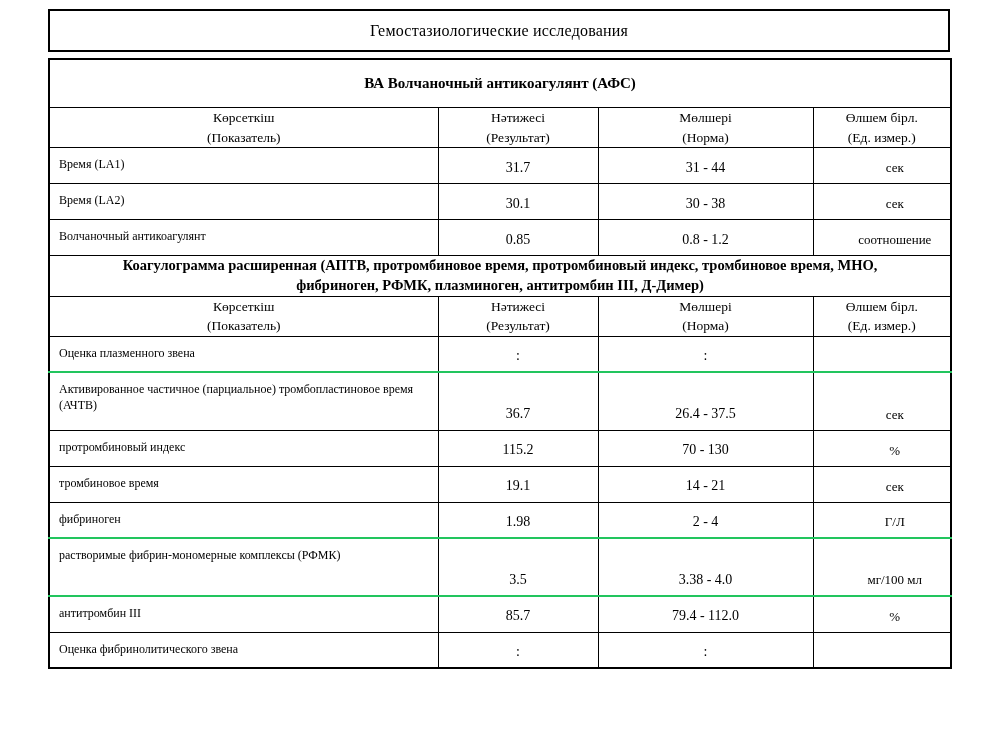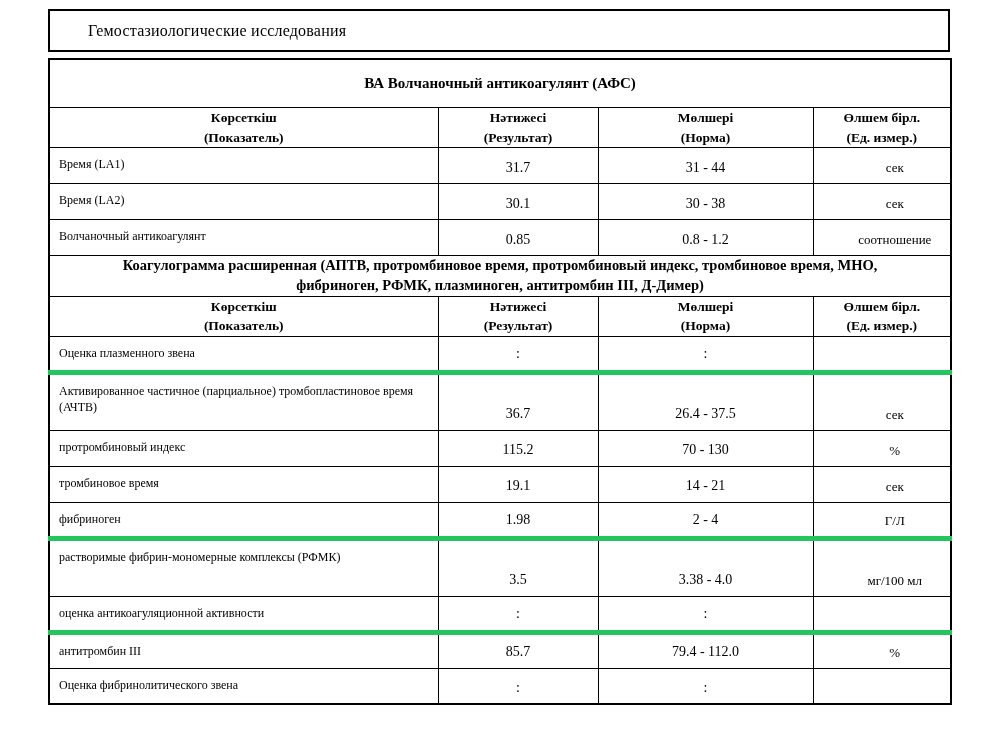--- a/index.html
+++ b/index.html
@@ -27,21 +27,21 @@
   .title-box {
     position: absolute;
     left: 48px;
     top: 9px;
     width: 902px;
     height: 43px;
     border: 2px solid #000;
     box-sizing: border-box;
     display: flex;
     align-items: center;
-    padding-left: 38px;
+    justify-content: center;
   }
   .title-text {
     font-size: 16px;
     font-weight: normal;
     letter-spacing: 0.2px;
     line-height: 1.1;
   }
 
   
   .table-wrap {
@@ -83,21 +83,21 @@
     font-size: 15px;
   }
   .sec-head .sec-line {
     display: block;
   }
 
   
   .col-head td {
     border-bottom: 2px solid #000;
     text-align: center;
-    font-weight: bold;
+    font-weight: normal;
     font-size: 13.5px;
     line-height: 1.45;
     padding: 7px 4px 8px 4px;
     vertical-align: middle;
   }
   .col-head .kz { display: block; }
   .col-head .ru { display: block; }
 
   
   tr.data-row td {
@@ -124,21 +124,21 @@
     padding-left: 30px;
   }
   tr.data-row.tall td {
     height: 58px;
   }
   tr.data-row td .val {
     display: block;
   }
 
   
-  tr.thick-top td { border-top: 5px solid #22c55e; }
+  tr.thick-top td { border-top: 2px solid #22c55e; }
 </style>
 </head>
 <body>
 
 <div class="page">
 
   <div class="title-box">
     <div class="title-text">Гемостазиологические исследования</div>
   </div>
 
@@ -312,32 +312,20 @@
               <span class="val">3.5</span>
             </td>
           <td class="norm">
               <span class="val">3.38 - 4.0</span>
             </td>
           <td class="unit">
               <span class="val">мг/100 мл</span>
             </td>
         </tr>
 
-        <tr class="data-row">
-          <td class="param">оценка антикоагуляционной активности</td>
-          <td class="result">
-              <span class="val">:</span>
-            </td>
-          <td class="norm">
-              <span class="val">:</span>
-            </td>
-          <td class="unit">
-              <span class="val"></span>
-            </td>
-        </tr>
 
         <tr class="data-row thick-top">
           <td class="param">антитромбин III</td>
           <td class="result">
               <span class="val">85.7</span>
             </td>
           <td class="norm">
               <span class="val">79.4 - 112.0</span>
             </td>
           <td class="unit">

